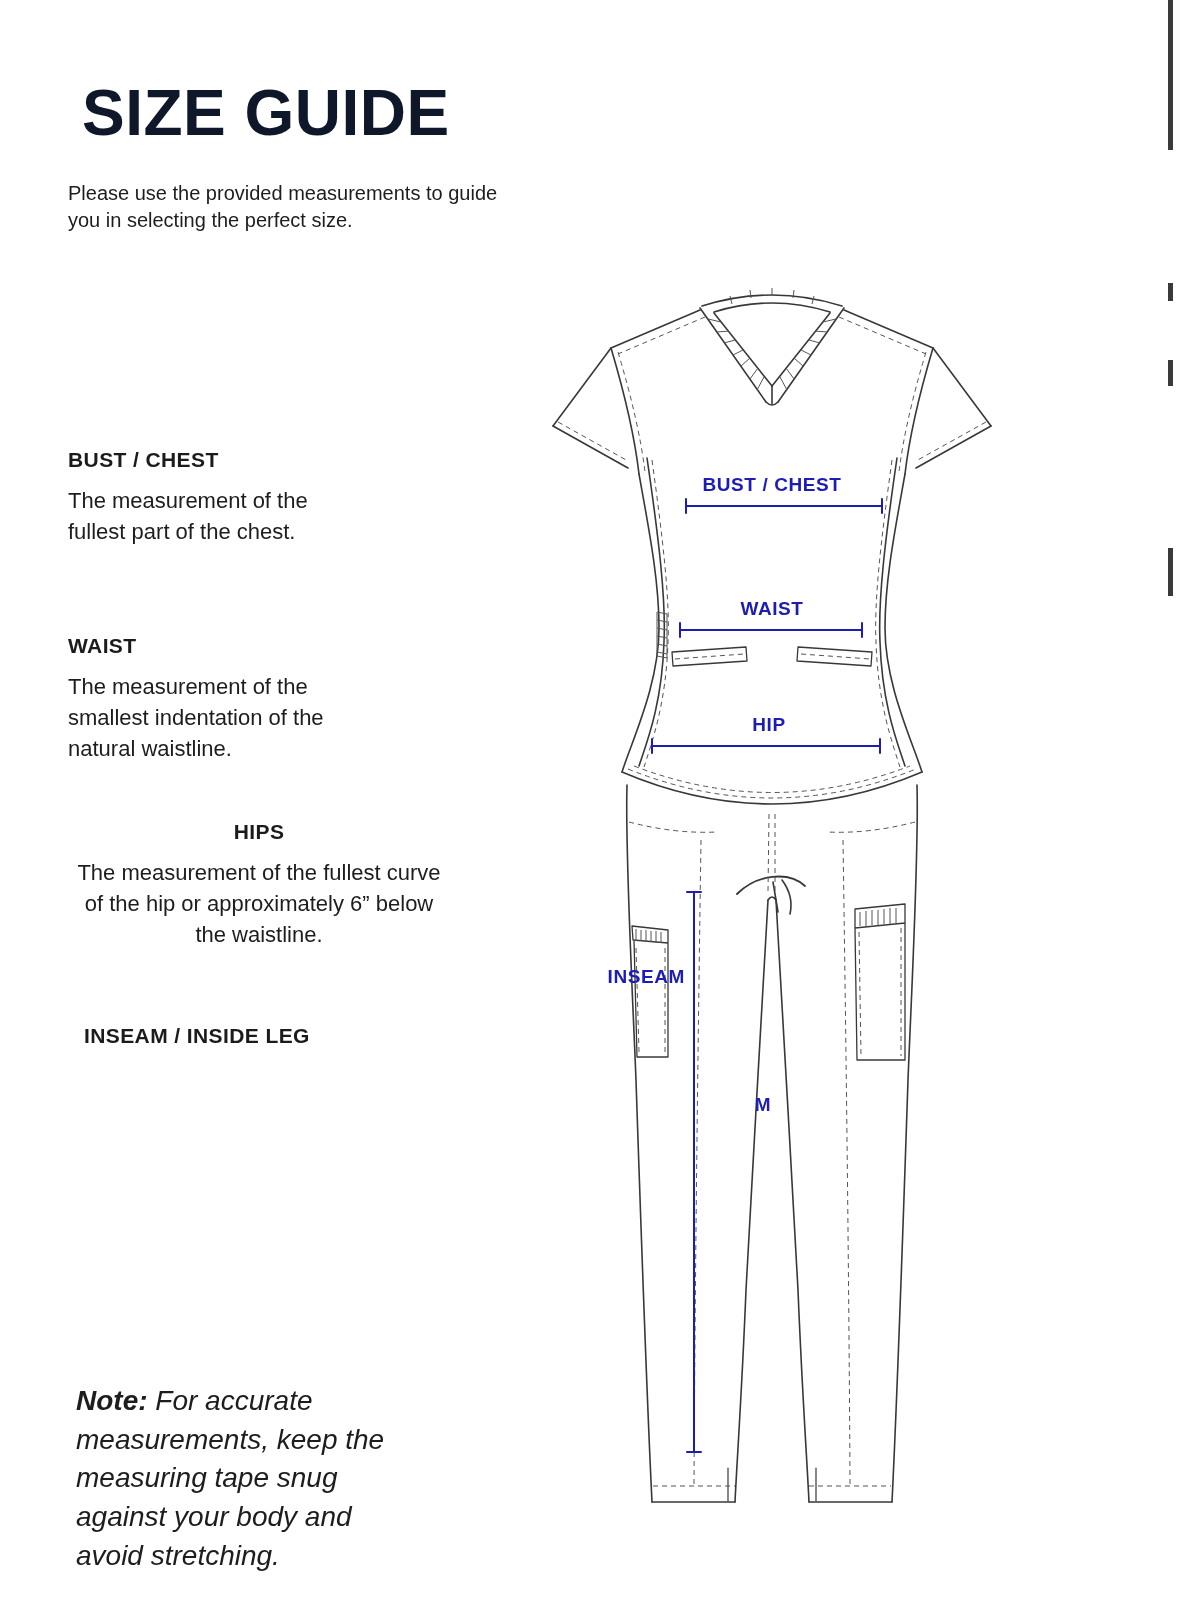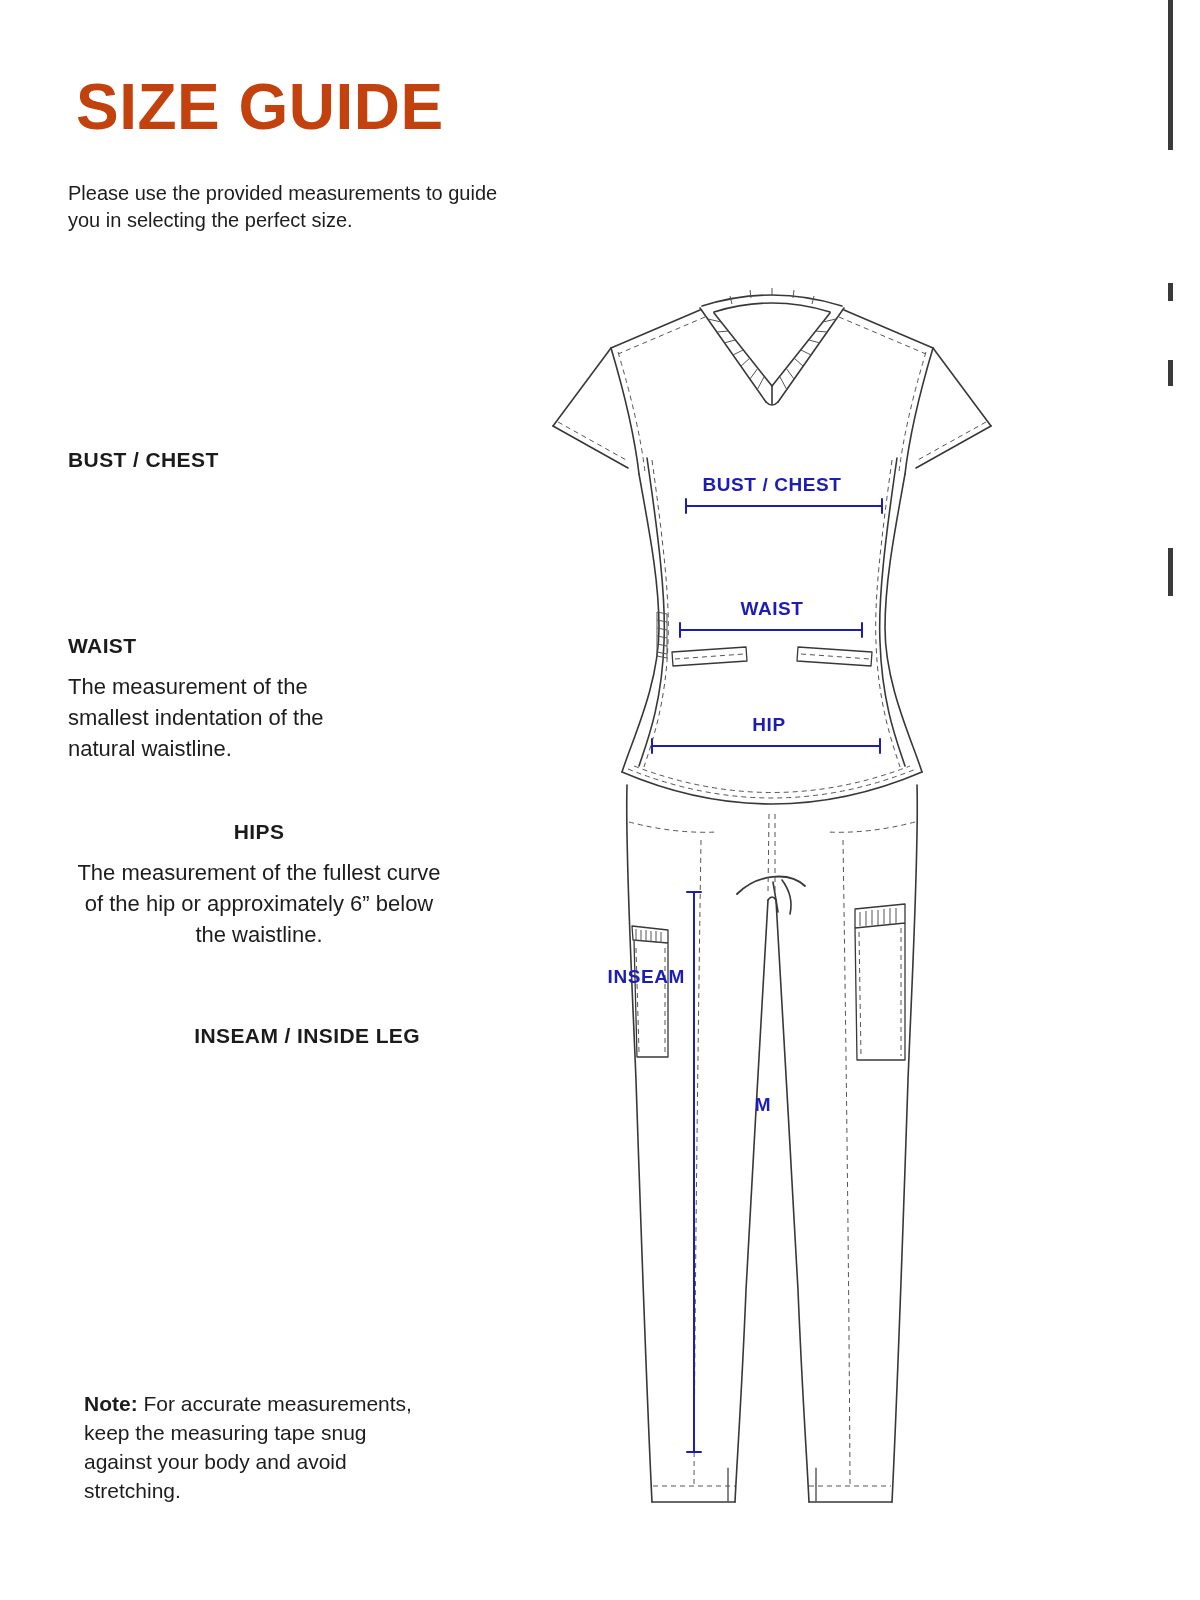--- a/index.html
+++ b/index.html
@@ -3,52 +3,53 @@
 <meta charset="utf-8">
 <style>
   html,body{margin:0;padding:0;}
   body{
     width:1200px;height:1600px;position:relative;background:#ffffff;
     font-family:"Liberation Sans", sans-serif;color:#1d1d1d;overflow:hidden;
   }
   .abs{position:absolute;}
   .title{
     left:68px;top:62px;font-size:64px;font-weight:700;letter-spacing:0.5px;
-    color:#c2410c;margin:8px;
+    color:#0f172a;margin:14px;
   }
   .intro{
     left:68px;top:180px;width:452px;font-size:20px;line-height:1.35;margin:0;
   }
   .sec h2{
     margin:0 0 13px 0;font-size:21px;font-weight:700;letter-spacing:0.4px;color:#1b1b1b;
   }
   .sec p{margin:0;font-size:22px;line-height:1.42;}
   .sec1{left:68px;top:448px;width:290px;}
   .sec2{left:68px;top:634px;width:312px;}
   .sec3{left:68px;top:820px;width:382px;text-align:center;}
-  .sec4{left:68px;top:1024px;width:352px;text-align:right;}
+  .sec4{left:84px;top:1024px;width:352px;}
   .note{
-    left:68px;top:1374px;width:336px;font-size:21px;line-height:1.38;margin:16px;
+    left:68px;top:1374px;width:336px;font-size:28px;line-height:1.38;margin:8px;font-style:italic;
   }
   .note strong{font-weight:700;}
   .diagram{left:535px;top:280px;width:460px;height:1245px;}
   .edge-mark{background:#3a3a3a;width:5px;position:absolute;}
   svg text{
     font-family:"Liberation Sans", sans-serif;font-size:19px;font-weight:700;letter-spacing:0.6px;
   }
 </style>
 </head>
 <body>
 
 <h1 class="abs title">SIZE GUIDE</h1>
 
 <p class="abs intro">Please use the provided measurements to guide you in selecting the perfect size.</p>
 
 <section class="abs sec sec1">
   <h2>BUST / CHEST</h2>
+  <p>The measurement of the fullest part of the chest.</p>
 </section>
 
 <section class="abs sec sec2">
   <h2>WAIST</h2>
   <p>The measurement of the smallest indentation of the natural waistline.</p>
 </section>
 
 <section class="abs sec sec3">
   <h2>HIPS</h2>
   <p>The measurement of the fullest curve of the hip or approximately 6” below the waistline.</p>

